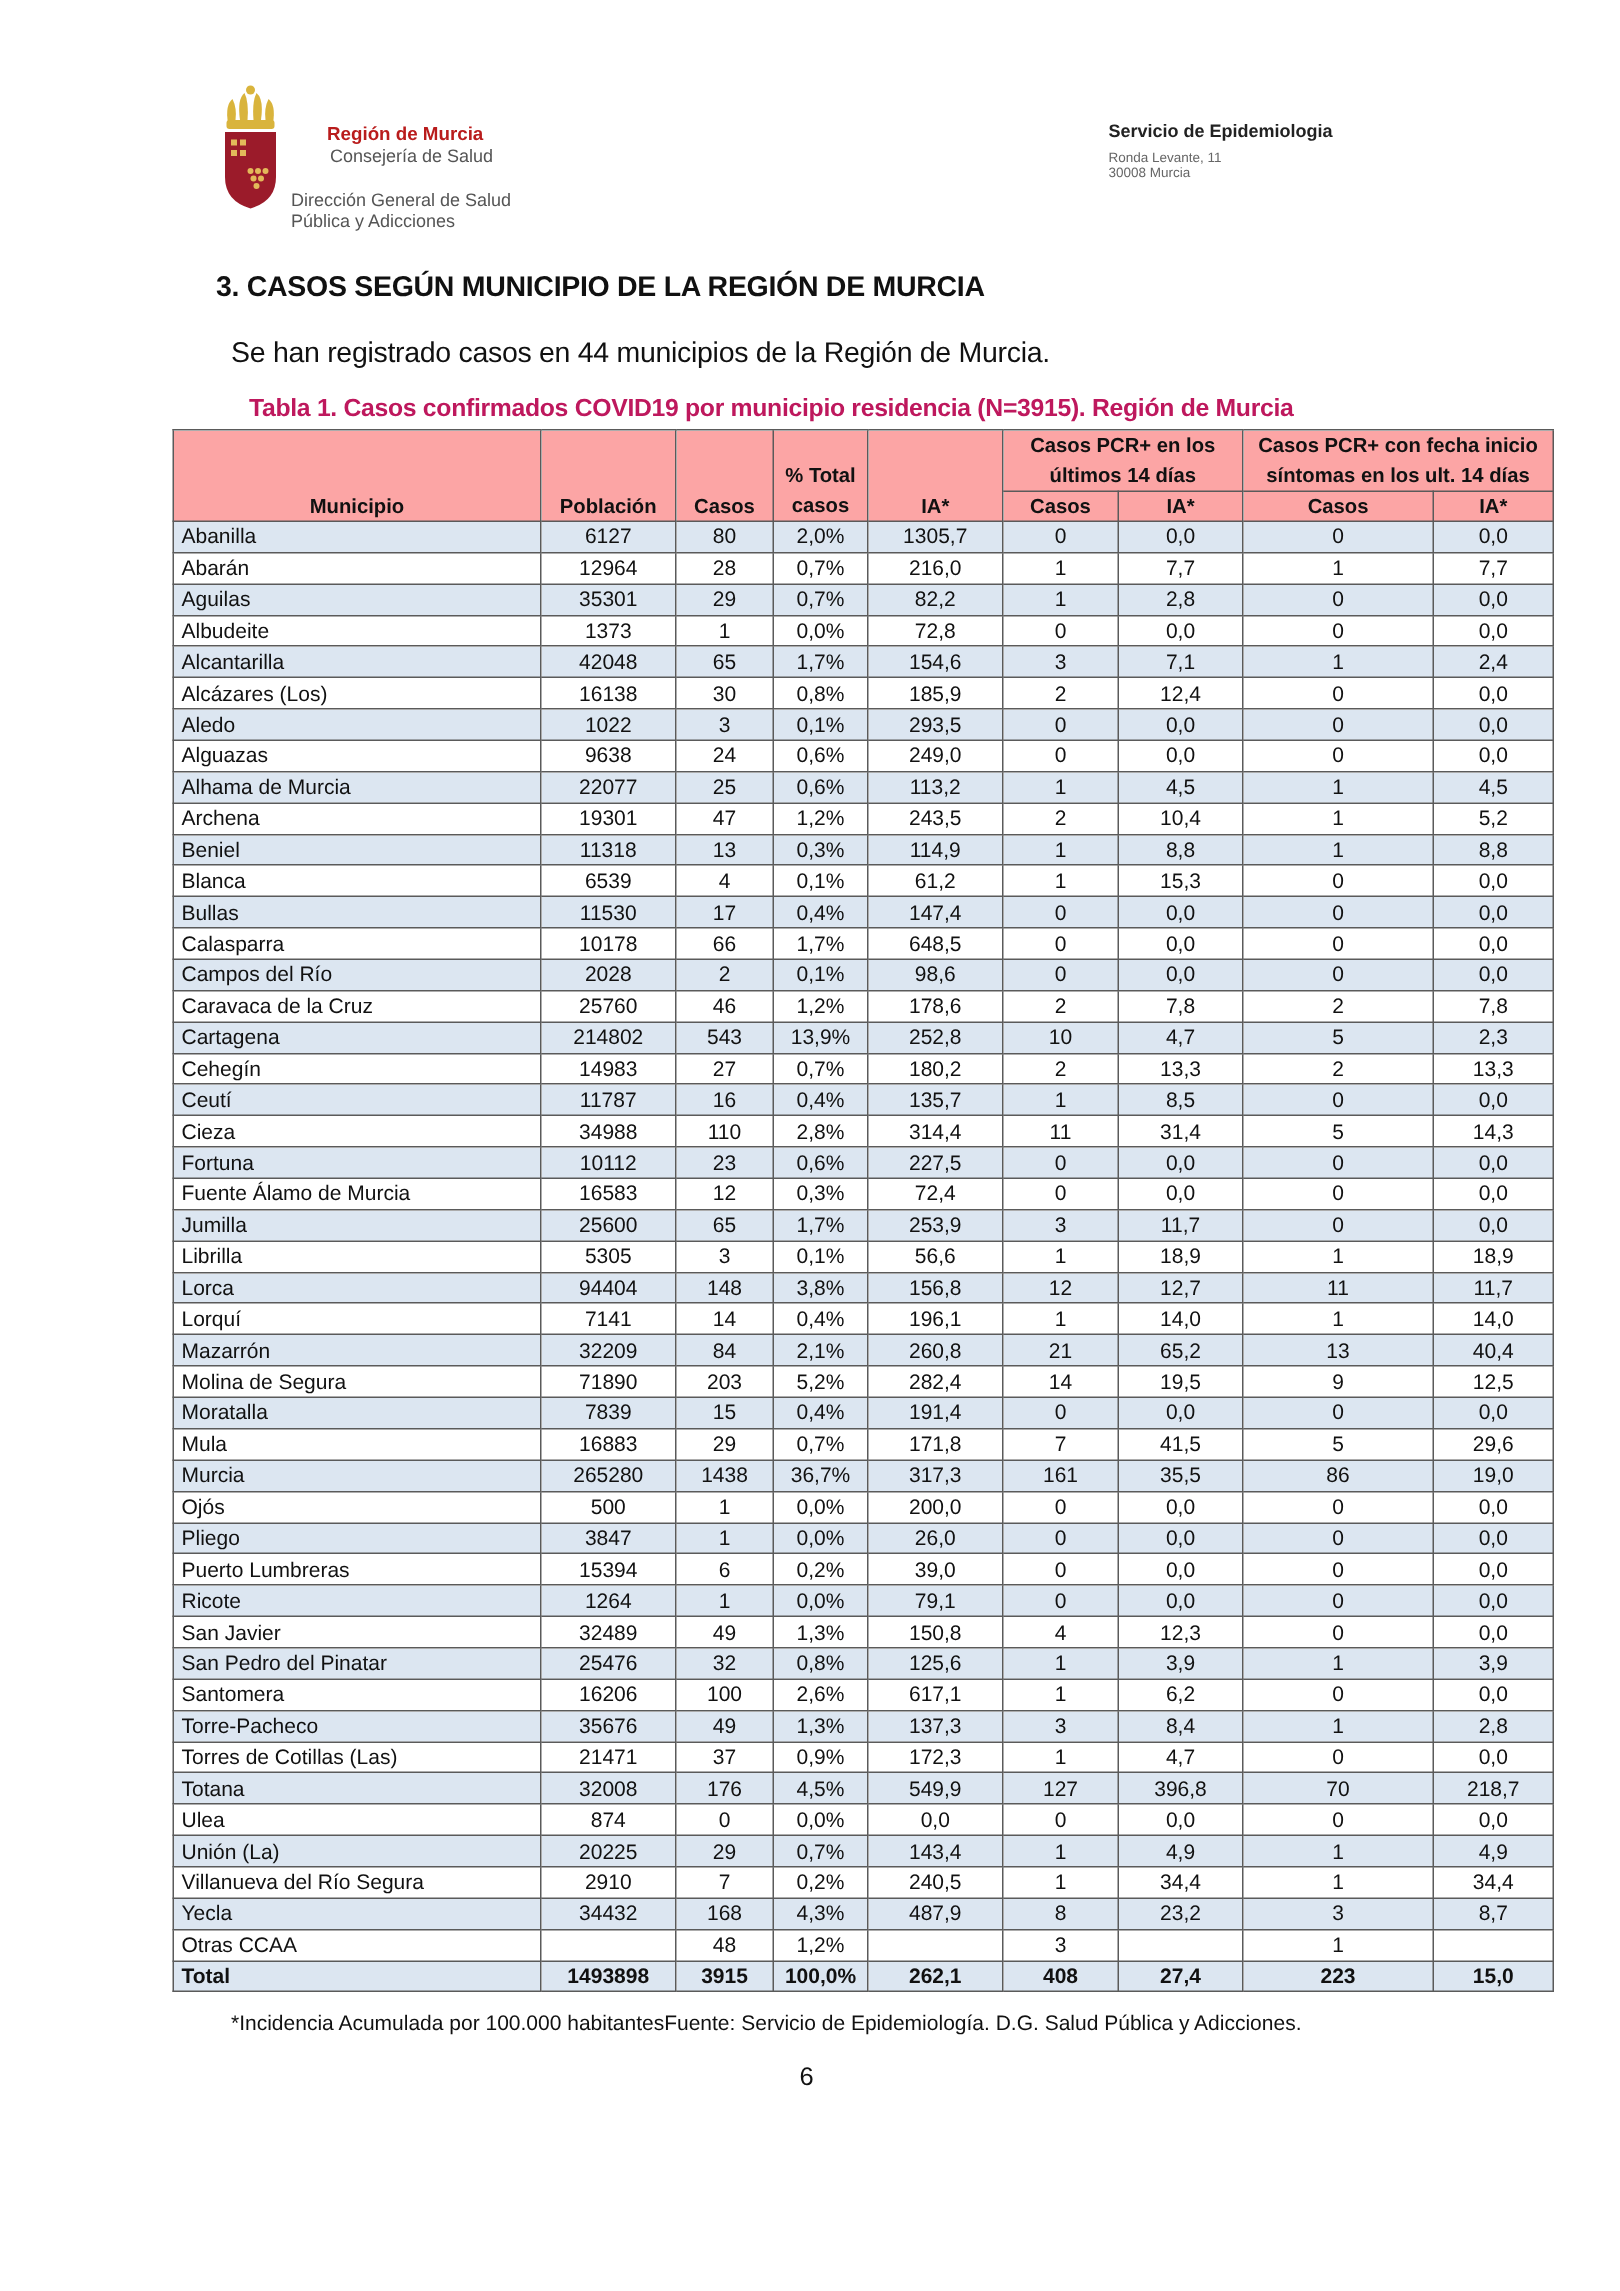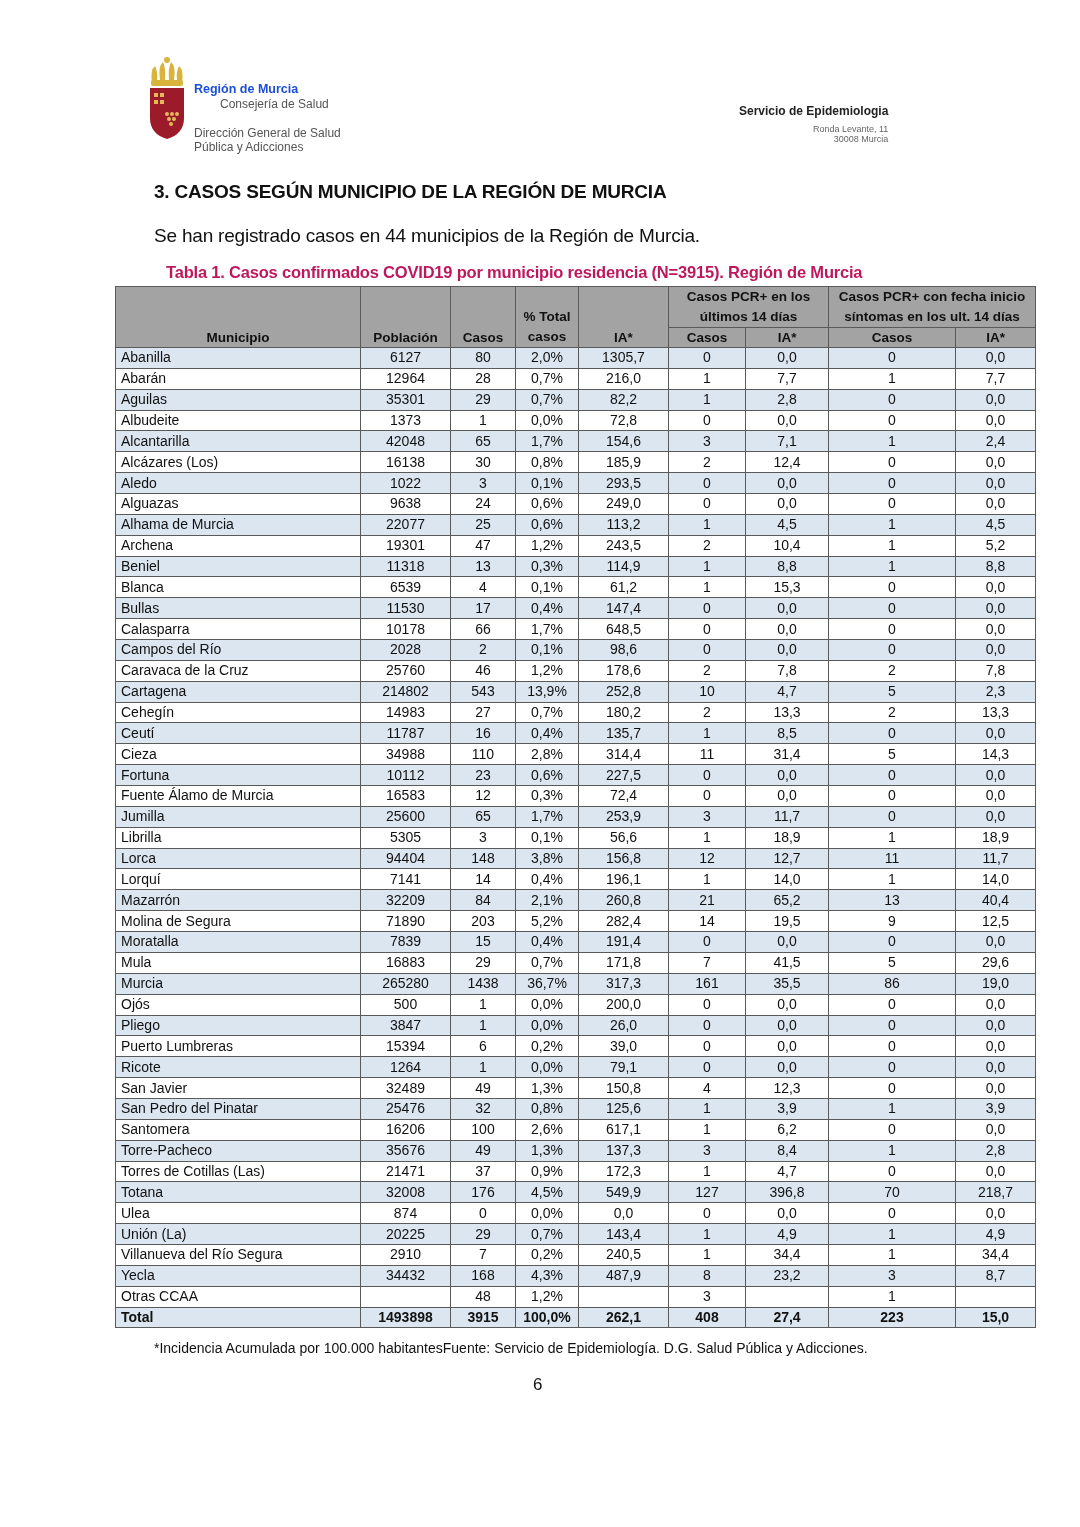--- a/index.html
+++ b/index.html
@@ -2,43 +2,43 @@
 <html><head>
 <meta charset="utf-8">
 <style>
   * { box-sizing: border-box; margin: 0; padding: 0; }
   html, body { width: 1080px; height: 1527px; background: #ffffff; }
   body { position: relative; font-family: "Liberation Sans", sans-serif; color: #111; overflow: hidden; }
 
   .letterhead { position: absolute; left: 146px; top: 56px; width: 780px; height: 110px; }
   .logo { position: absolute; left: 0; top: 0; width: 42px; height: 84px; }
   .org { position: absolute; left: 48px; top: 26px; line-height: 15px; }
-  .org .name { font-size: 12.5px; font-weight: bold; color: #1d4ed8; }
+  .org .name { font-size: 12.5px; font-weight: bold; color: #b91c1c; margin-left: 24px; }
   .org .sub { font-size: 12px; color: #555; margin-left: 26px; }
   .org .dir { margin-top: 14px; font-size: 12px; color: #555; line-height: 14px; }
-  .service { position: absolute; left: 593px; top: 48px; text-align: right; }
+  .service { position: absolute; left: 593px; top: 24px; }
   .service .sname { font-size: 12px; font-weight: bold; color: #222; }
   .service .addr { margin-top: 6px; font-size: 9px; color: #666; line-height: 10px; }
 
-  .section-title { position: absolute; left: 154px; top: 181px; font-size: 19px; font-weight: bold; color: #111; letter-spacing: -0.2px; }
+  .section-title { position: absolute; left: 144px; top: 181px; font-size: 19px; font-weight: bold; color: #111; letter-spacing: -0.2px; }
   .intro { position: absolute; left: 154px; top: 225px; font-size: 19px; color: #111; letter-spacing: -0.2px; }
   .table-caption { position: absolute; left: 166px; top: 263px; font-size: 16.5px; font-weight: bold; color: #be185d; letter-spacing: -0.2px; }
 
   table.data { position: absolute; left: 115px; top: 286px; width: 920px; border-collapse: collapse; table-layout: fixed; font-size: 14px; }
   table.data col.c0 { width: 245px; }
   table.data col.c1 { width: 90px; }
   table.data col.c2 { width: 65px; }
   table.data col.c3 { width: 63px; }
   table.data col.c4 { width: 90px; }
   table.data col.c5 { width: 77px; }
   table.data col.c6 { width: 83px; }
   table.data col.c7 { width: 127px; }
   table.data col.c8 { width: 80px; }
   table.data th, table.data td { border: 1px solid #5a5a5a; padding: 0 5px; white-space: nowrap; overflow: hidden; }
-  table.data th { font-weight: bold; font-size: 13.5px; text-align: center; vertical-align: bottom; height: 20px; line-height: 19px; background: #a3a3a3; }
+  table.data th { font-weight: bold; font-size: 13.5px; text-align: center; vertical-align: bottom; height: 20px; line-height: 19px; background: #fca5a5; }
   table.data td { height: 20.86px; line-height: 19px; text-align: center; }
   table.data td.mun { text-align: left; }
   table.data tbody tr.shade td { background: #dce6f1; }
   table.data tr.total td { font-weight: bold; background: #dce6f1; }
   table.data { border: 1.5px solid #444; }
 
   .footnote { position: absolute; left: 154px; top: 1340px; font-size: 14px; color: #111; }
   .footnote .src { }
   .page-number { position: absolute; left: 533px; top: 1375px; font-size: 17px; color: #111; }
 </style>

